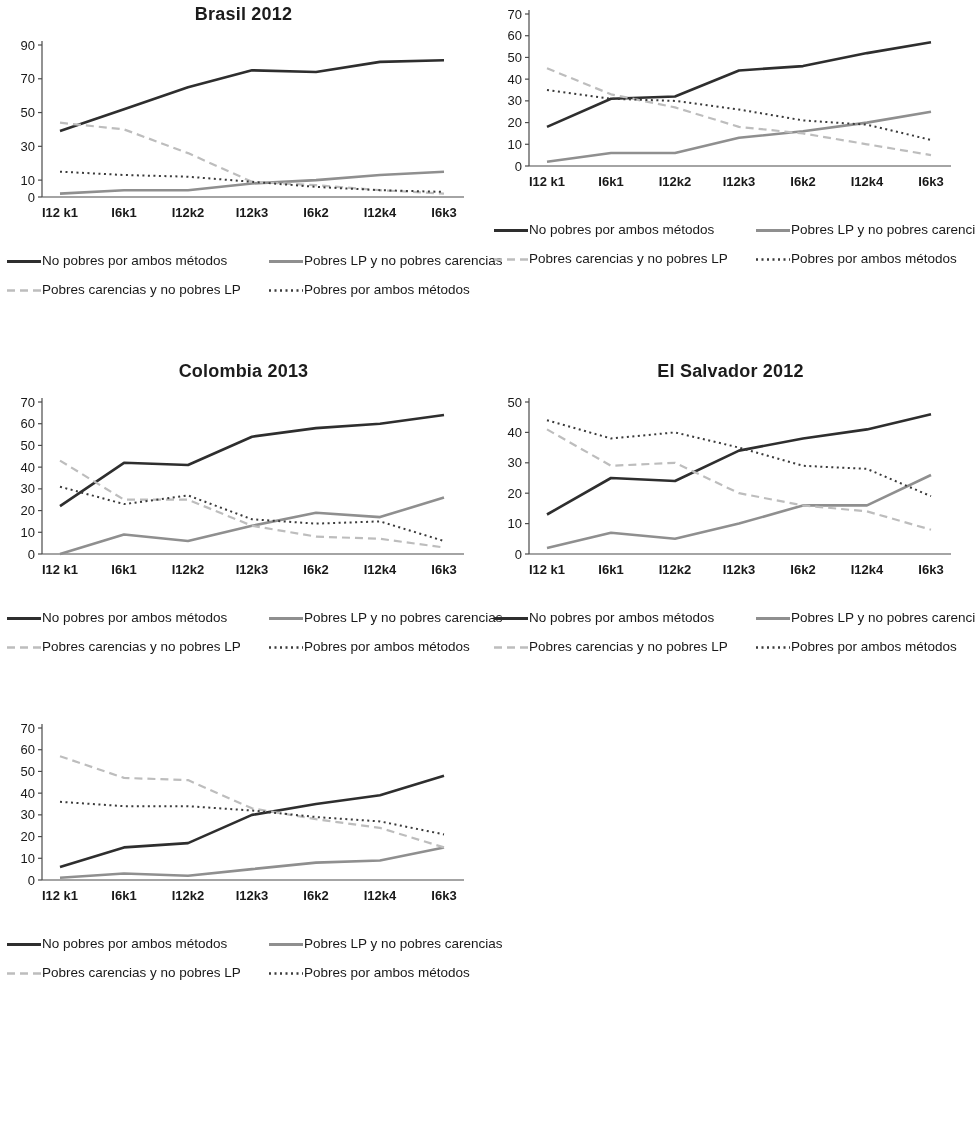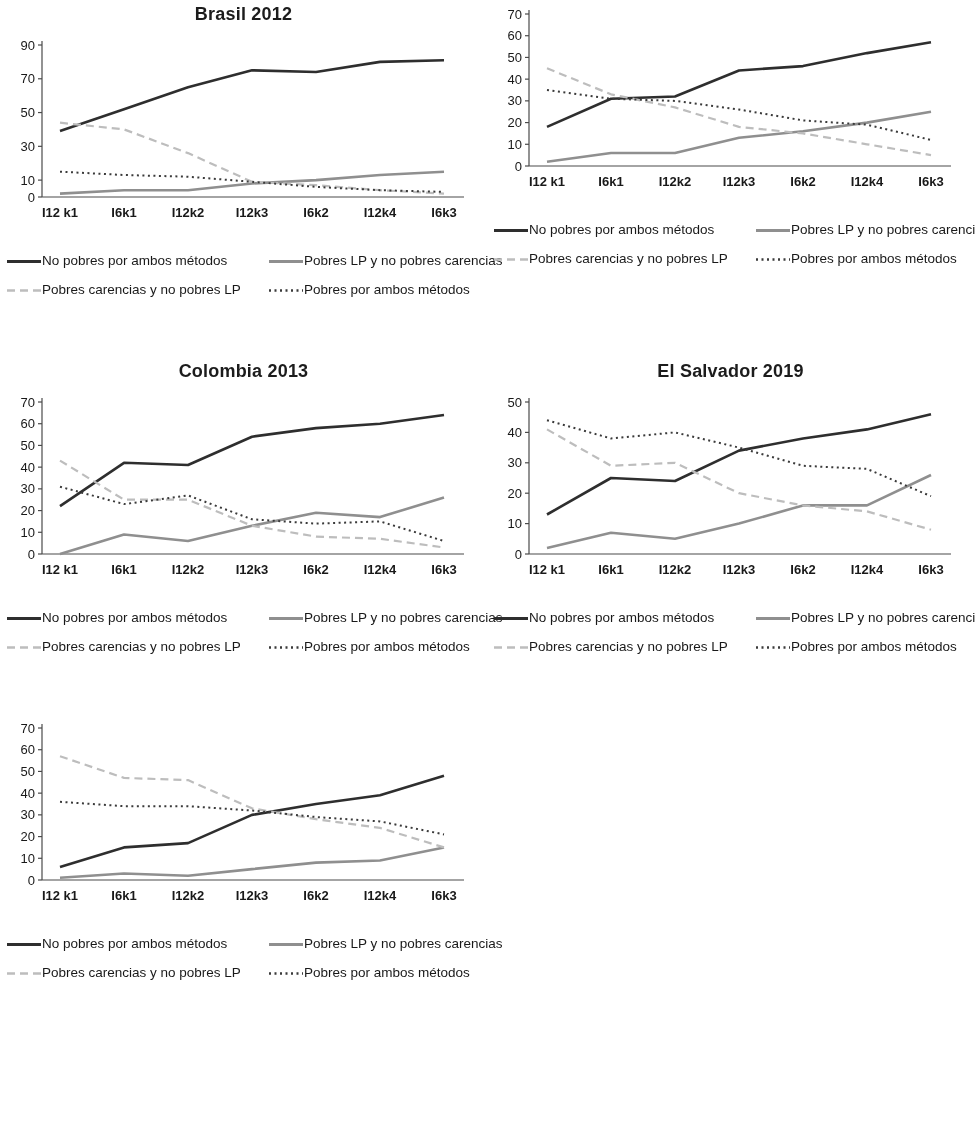--- a/index.html
+++ b/index.html
@@ -267,21 +267,21 @@
               <svg width="36" height="8" viewBox="0 0 36 8">
                 <line x1="1" y1="4.5" x2="35" y2="4.5" stroke="#3a3a3a" stroke-width="2.4" stroke-dasharray="2,3.5"></line>
               </svg>
             </span>
           <span class="legend-label">Pobres por ambos métodos</span>
         </div>
       </div>
     </section>
 
     <section class="panel">
-      <h2 class="title">El Salvador 2019</h2>
+      <h2 class="title">El Salvador 2012</h2>
       <div class="chart">
           <svg width="468" height="196" viewBox="0 0 468 196">
             <line x1="36" y1="6" x2="36" y2="162" stroke="#4a4a4a" stroke-width="1.2"></line>
             <line x1="36" y1="162" x2="458" y2="162" stroke="#4a4a4a" stroke-width="1.2"></line>
             <line x1="32" y1="162" x2="36" y2="162" stroke="#4a4a4a" stroke-width="1.2"></line>
             <text x="29" y="166.5" text-anchor="end">0</text>
             <line x1="32" y1="131.60000000000002" x2="36" y2="131.60000000000002" stroke="#4a4a4a" stroke-width="1.2"></line>
             <text x="29" y="136.10000000000002" text-anchor="end">10</text>
             <line x1="32" y1="101.2" x2="36" y2="101.2" stroke="#4a4a4a" stroke-width="1.2"></line>
             <text x="29" y="105.7" text-anchor="end">20</text>

